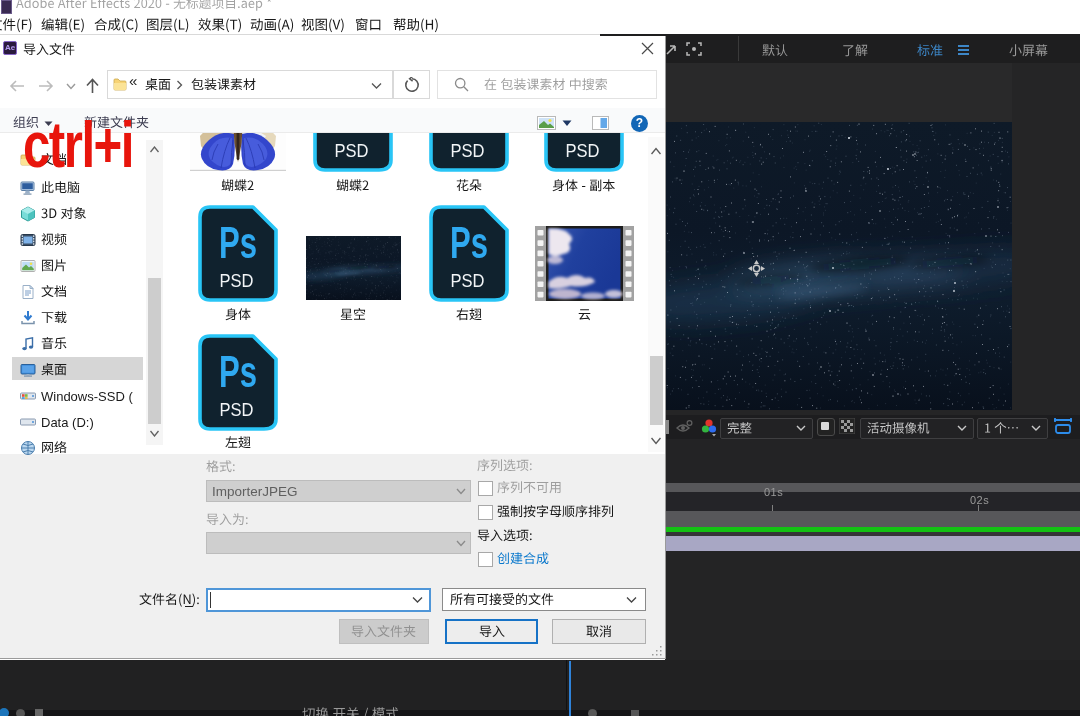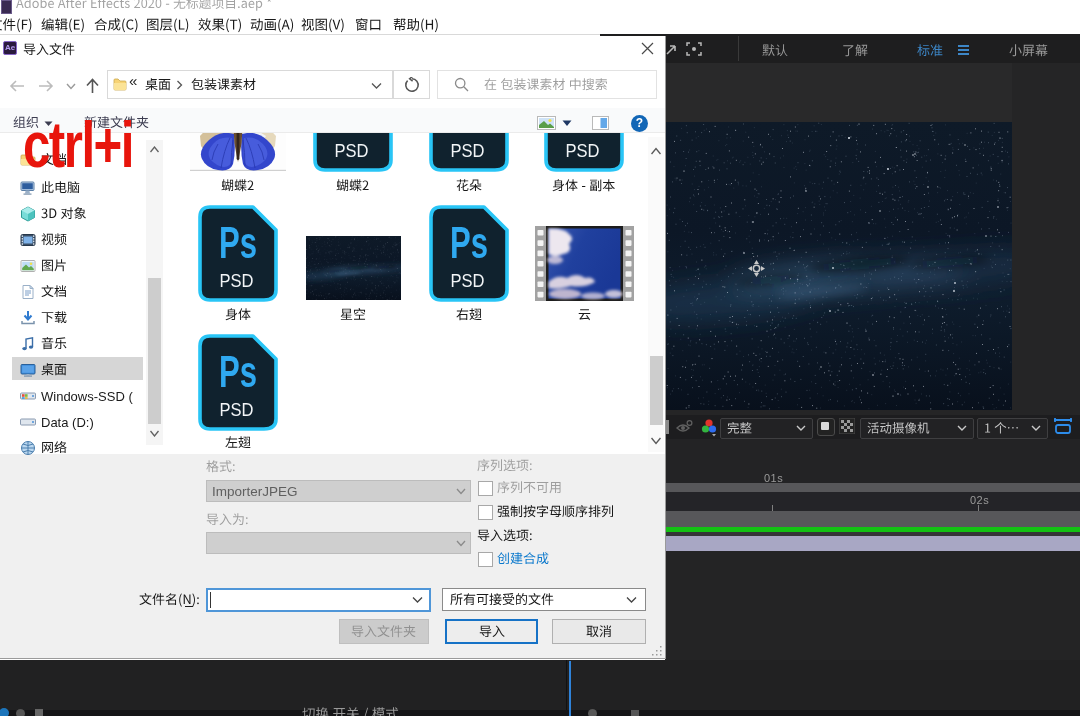--- a/index.html
+++ b/index.html
@@ -250,21 +250,21 @@
 <svg style="position:absolute;left:1031px;top:424px" width="10" height="8" viewBox="0 0 10 8">
     <path d="M1 2 L5 6 L9 2" stroke="#c9c9c9" stroke-width="1.4" fill="none"></path>
   </svg>
 <svg style="position:absolute;left:1052px;top:416px" width="22" height="20" viewBox="0 0 22 20">
 <path d="M2 4 H20 M3 2 v4 M19 2 v4" stroke="#2d8ceb" stroke-width="1.8" fill="none"></path>
 <rect x="4" y="9" width="14" height="8" rx="2" fill="none" stroke="#2d8ceb" stroke-width="1.8"></rect>
   </svg>
 <div style="position:absolute;left:660px;top:439px;width:420px;height:44px;background:#232325"></div>
 <div style="position:absolute;left:665px;top:483px;width:415px;height:9px;background:#57575a"></div>
 <div style="position:absolute;left:665px;top:492px;width:415px;height:19px;background:#242428"></div>
-<div style="position:absolute;left:764px;top:472px;font:11px 'Liberation Sans',sans-serif;color:#9a9a9a;letter-spacing:0.5px">01s</div>
+<div style="position:absolute;left:764px;top:486px;font:11px 'Liberation Sans',sans-serif;color:#9a9a9a;letter-spacing:0.5px">01s</div>
 <div style="position:absolute;left:970px;top:494px;font:11px 'Liberation Sans',sans-serif;color:#9a9a9a;letter-spacing:0.5px">02s</div>
 <div style="position:absolute;left:772px;top:505px;width:1px;height:6px;background:#808080"></div>
 <div style="position:absolute;left:978px;top:505px;width:1px;height:6px;background:#808080"></div>
 <div style="position:absolute;left:665px;top:511px;width:415px;height:16px;background:#57575a"></div>
 <div style="position:absolute;left:665px;top:527px;width:415px;height:5px;background:#13c113"></div>
 <div style="position:absolute;left:665px;top:532px;width:415px;height:4px;background:#353538"></div>
 <div style="position:absolute;left:665px;top:536px;width:415px;height:15px;background:#a8a7c4"></div>
 <div style="position:absolute;left:665px;top:551px;width:415px;height:109px;background:#242425"></div>
 <div style="position:absolute;left:0px;top:660px;width:1080px;height:50px;background:#212122"></div>
 <div style="position:absolute;left:566px;top:660px;width:1px;height:50px;background:#111"></div>

